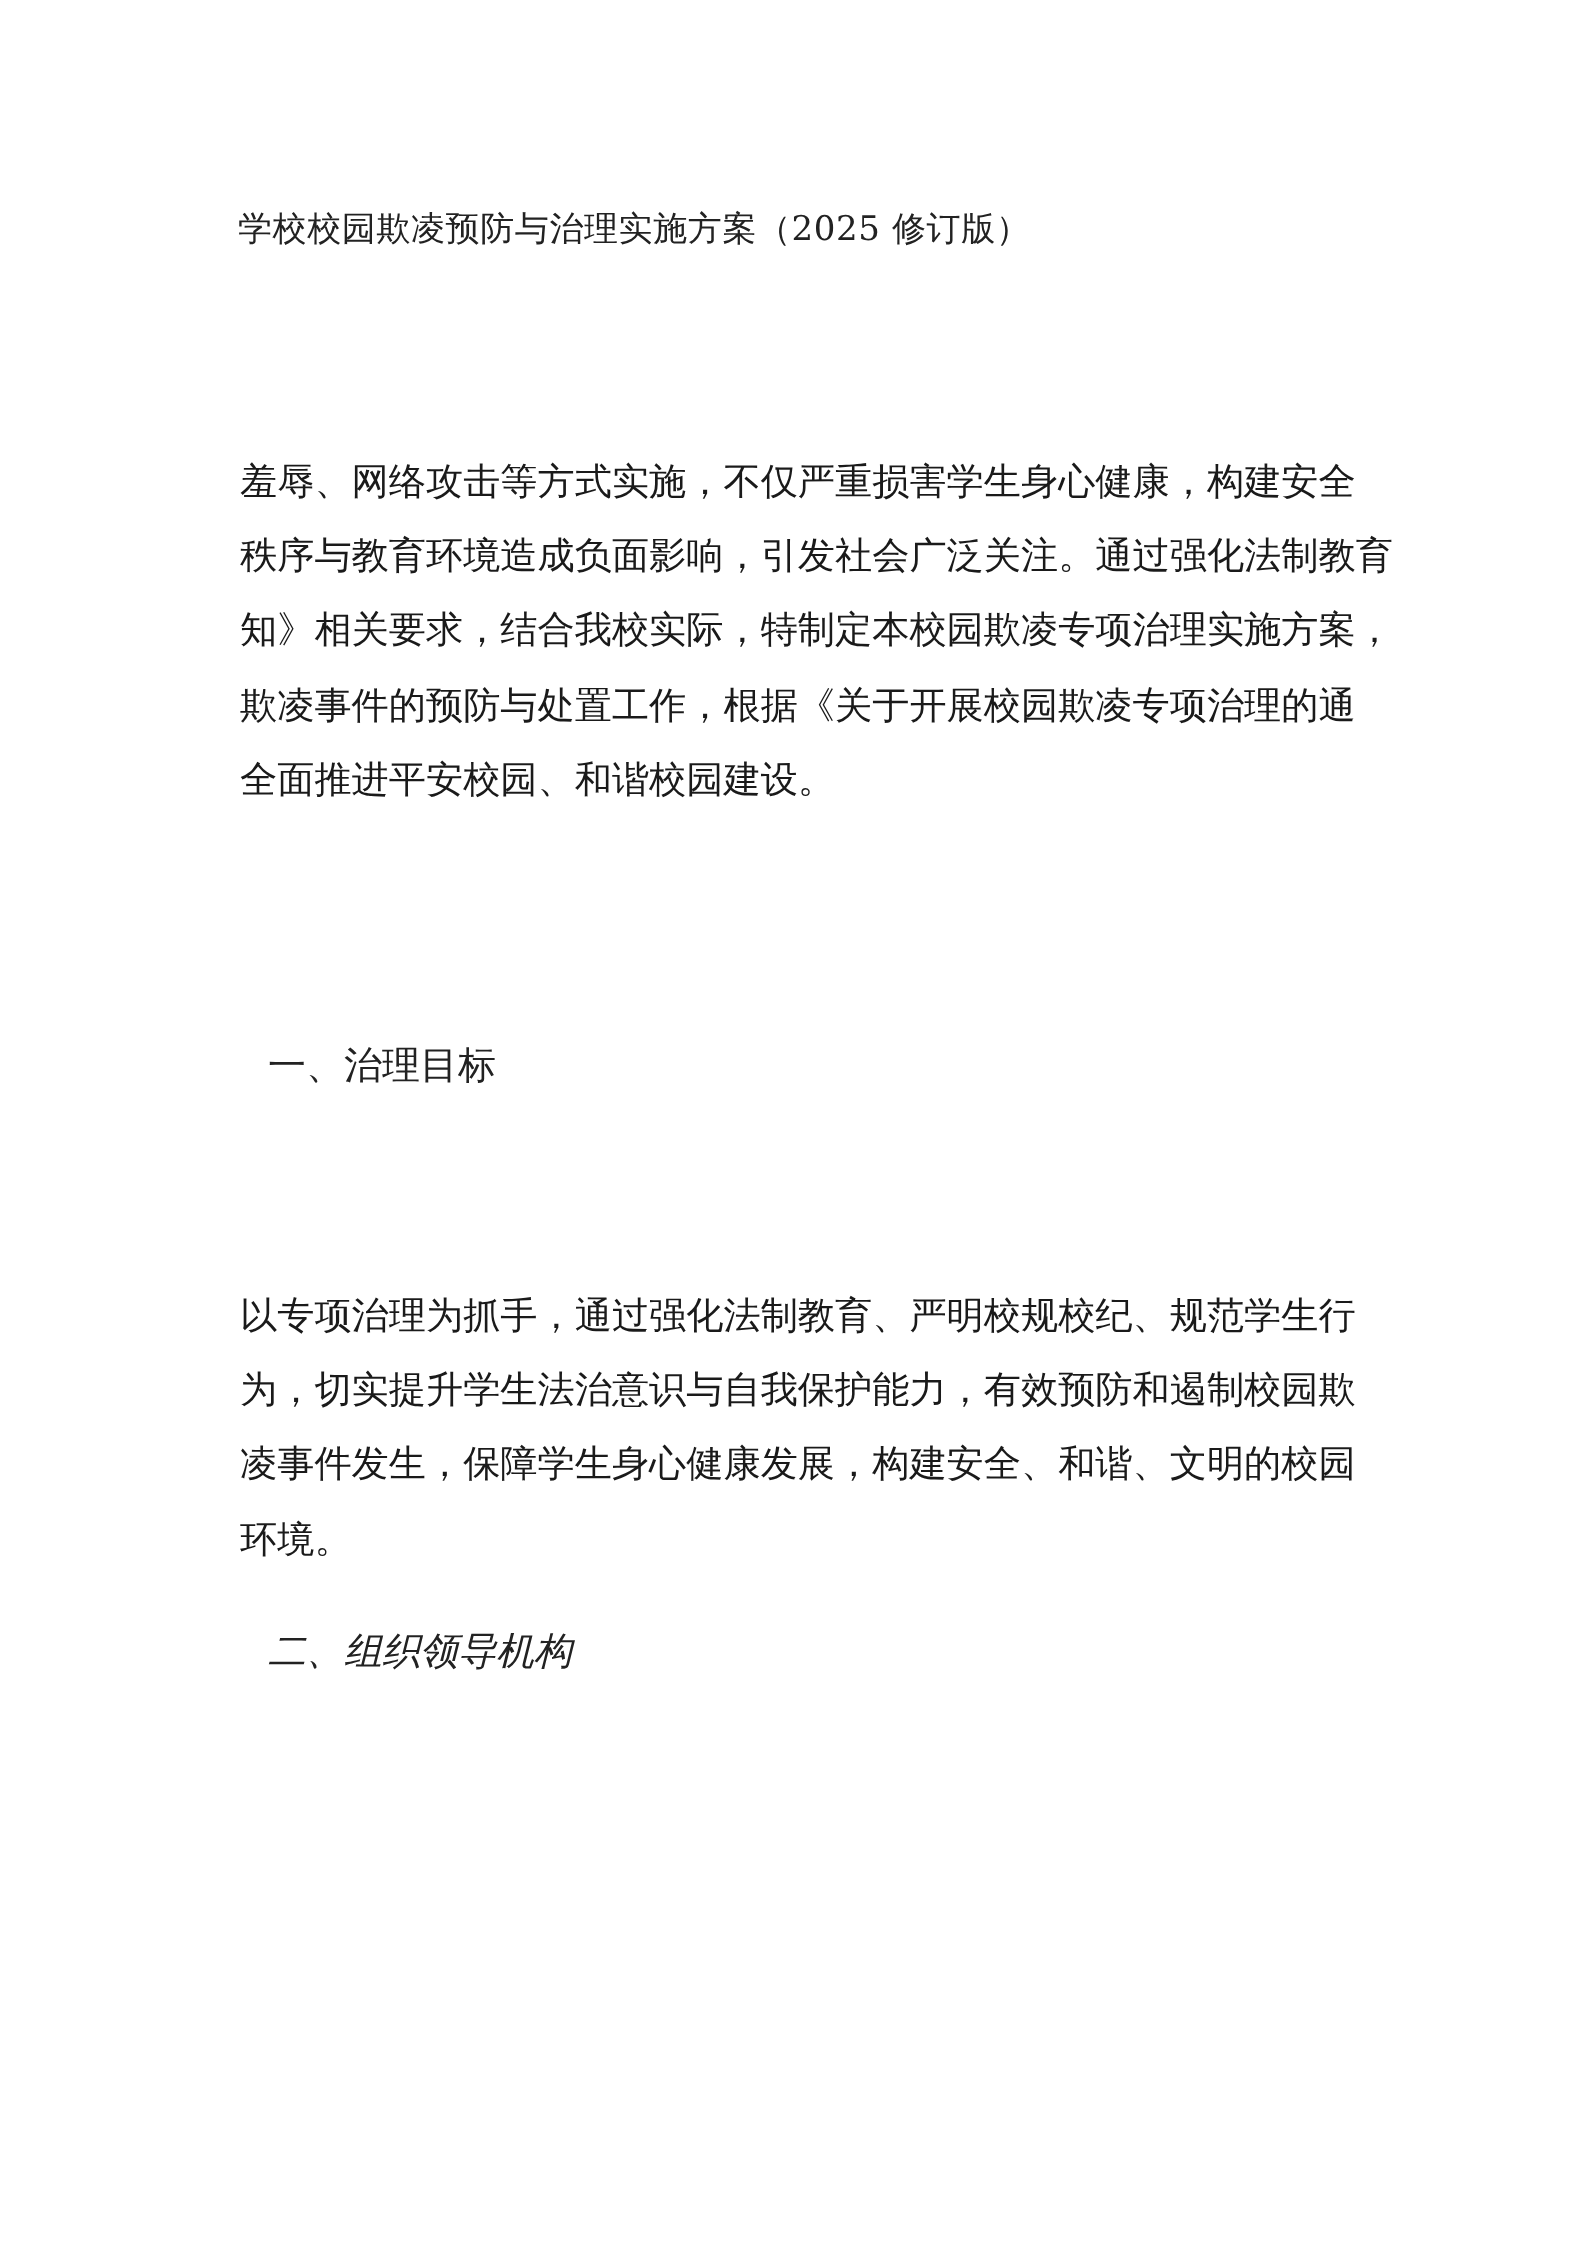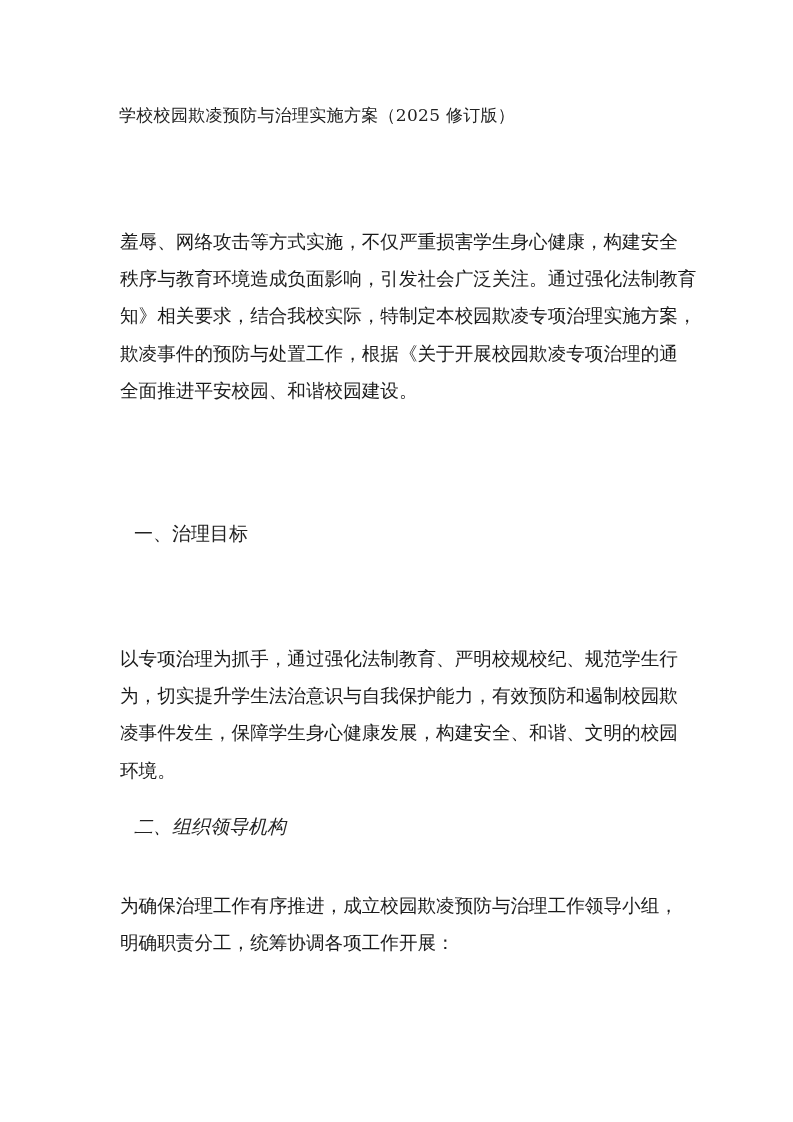--- a/index.html
+++ b/index.html
@@ -38,18 +38,14 @@
 
   <div class="block" id="p2">
     <span class="line">以专项治理为抓手，通过强化法制教育、严明校规校纪、规范学生行</span>
     <span class="line">为，切实提升学生法治意识与自我保护能力，有效预防和遏制校园欺</span>
     <span class="line">凌事件发生，保障学生身心健康发展，构建安全、和谐、文明的校园</span>
     <span class="line">环境。</span>
   </div>
 
   <div class="heading" id="h2">二、组织领导机构</div>
 
-  <div class="block" id="p3">
-    <span class="line">为确保治理工作有序推进，成立校园欺凌预防与治理工作领导小组，</span>
-    <span class="line">明确职责分工，统筹协调各项工作开展：</span>
-  </div>
 
 </div>
 
 </body></html>

